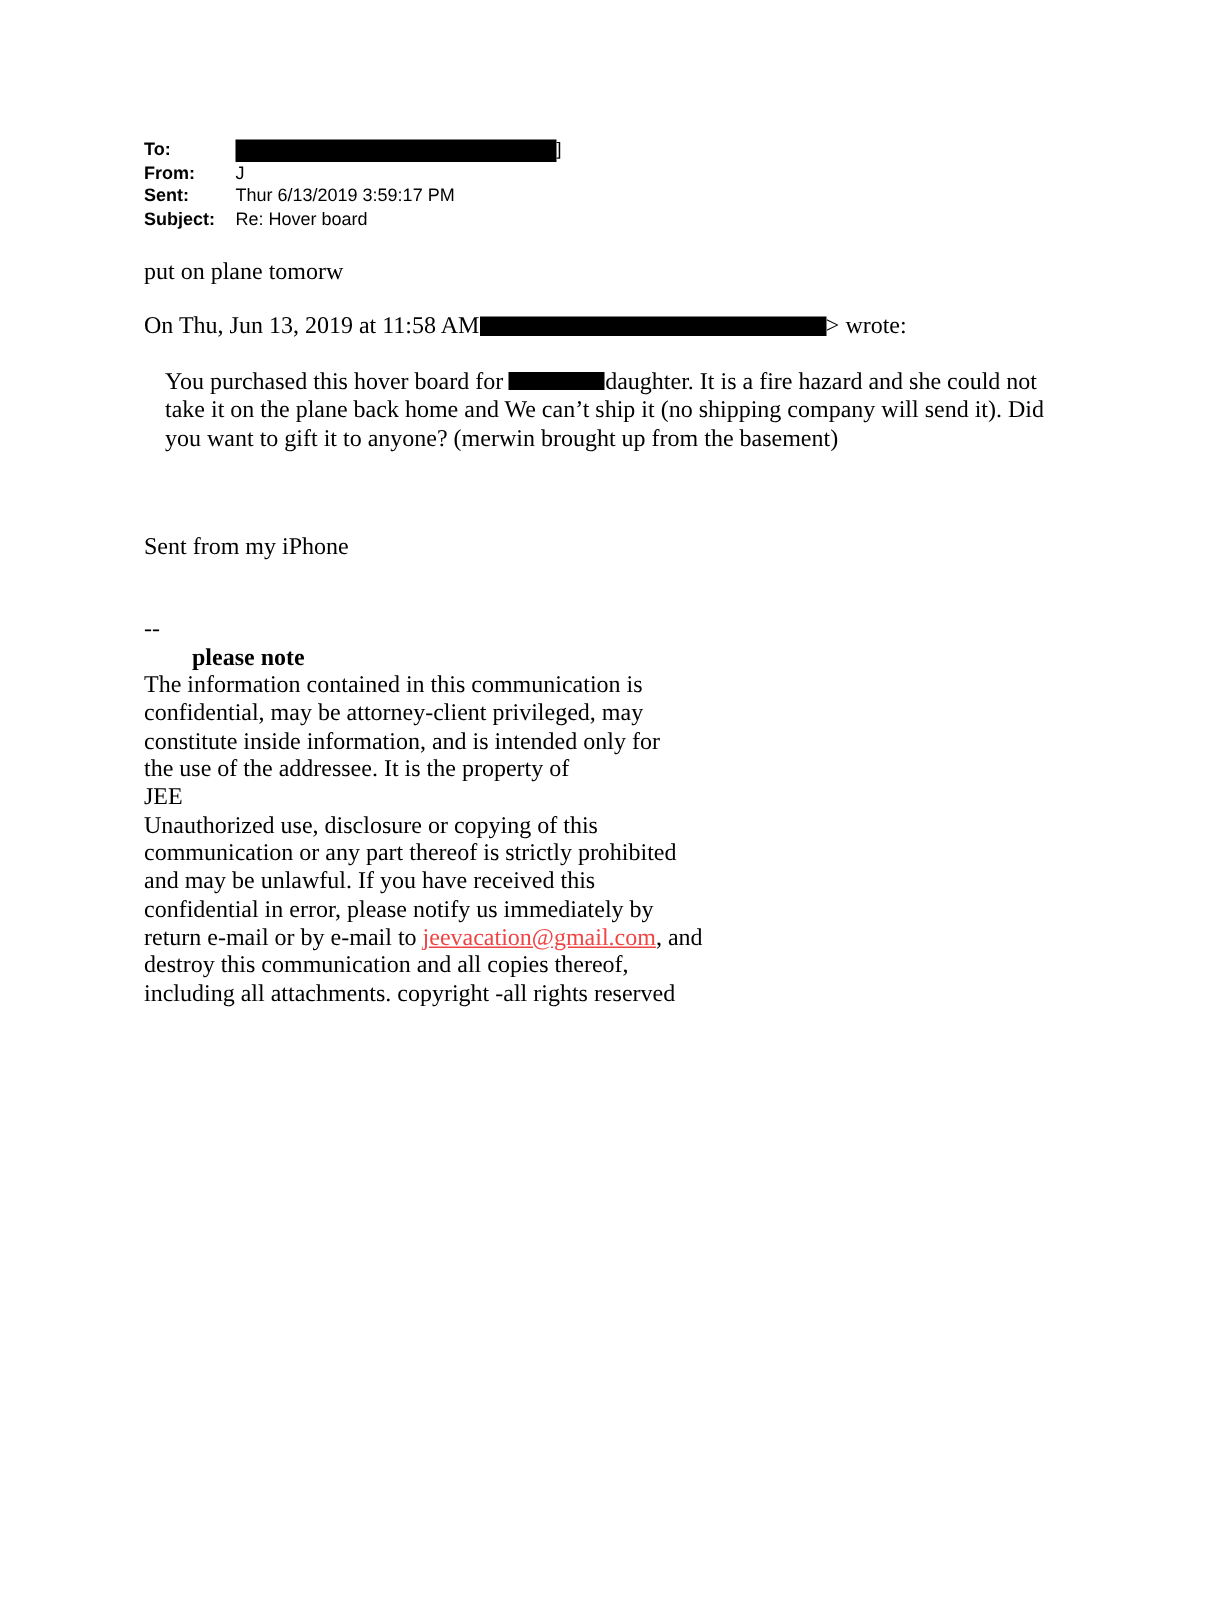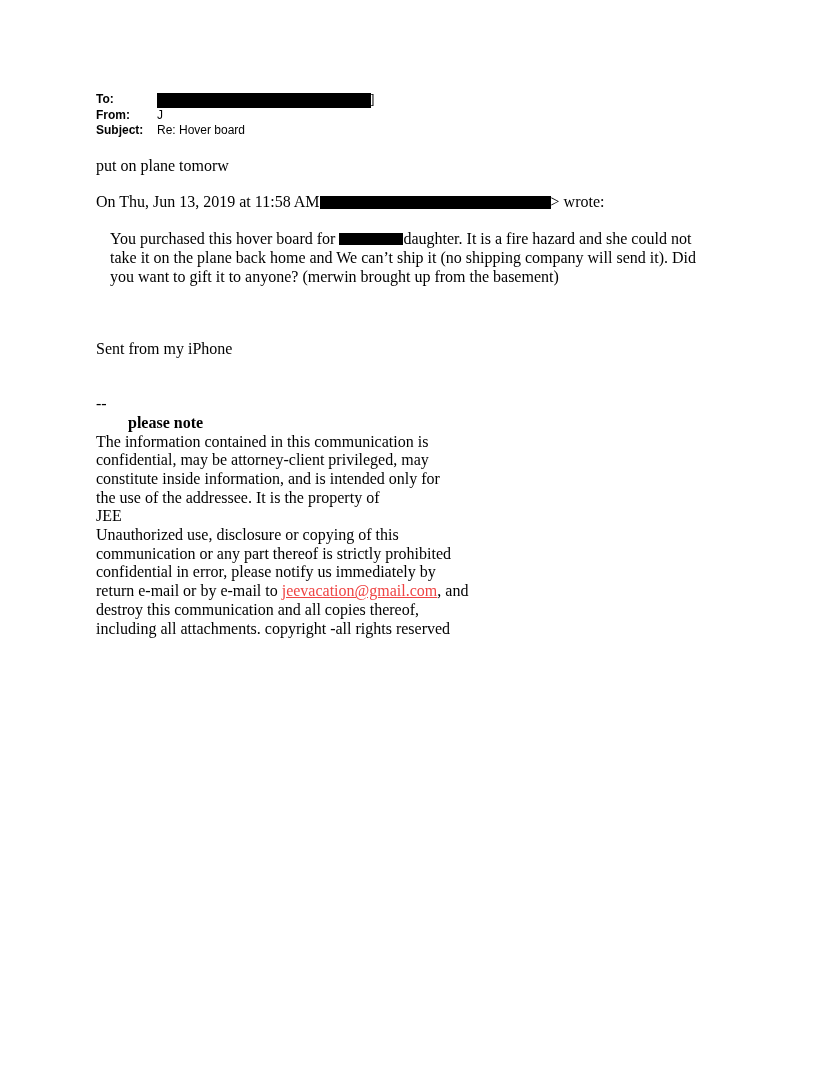--- a/index.html
+++ b/index.html
@@ -86,20 +86,23 @@
   <div class="content">
 
     <div class="email-header">
       <div class="hrow">
         <span class="hlabel">To:</span><span class="redaction bar-to"></span><span>]</span>
       </div>
       <div class="hrow">
         <span class="hlabel">From:</span><span>J</span>
       </div>
       <div class="hrow">
+        <span class="hlabel">Sent:</span><span>Thur 6/13/2019 3:59:17 PM</span>
+      </div>
+      <div class="hrow">
         <span class="hlabel">Subject:</span><span>Re: Hover board</span>
       </div>
     </div>
 
     <p class="msg">put on plane tomorw</p>
 
     <p class="reply-line"><span>On Thu, Jun 13, 2019 at 11:58 AM</span><span class="redaction bar-reply"></span><span>&gt; wrote:</span></p>
 
     <div class="quote"><span>You purchased this hover board for </span><span class="redaction bar-quote"></span><span>daughter. It is a fire hazard and she could not take it on the plane back home and We can’t ship it (no shipping company will send it). Did you want to gift it to anyone? (merwin brought up from the basement)</span></div>
 
@@ -108,20 +111,21 @@
     <div class="disclaimer">
       <div>--</div>
       <div class="note-indent">please note</div>
       <div>The information contained in this communication is</div>
       <div>confidential, may be attorney-client privileged, may</div>
       <div>constitute inside information, and is intended only for</div>
       <div>the use of the addressee. It is the property of</div>
       <div>JEE</div>
       <div>Unauthorized use, disclosure or copying of this</div>
       <div>communication or any part thereof is strictly prohibited</div>
+      <div>and may be unlawful. If you have received this</div>
       <div>confidential in error, please notify us immediately by</div>
       <div><span>return e-mail or by e-mail to </span><a href="#" class="mail-link">jeevacation@gmail.com</a><span>, and</span></div>
       <div>destroy this communication and all copies thereof,</div>
       <div>including all attachments. copyright -all rights reserved</div>
     </div>
 
   </div>
 
   <div class="bates">EFTA_R1_01123563</div>
 </div>

